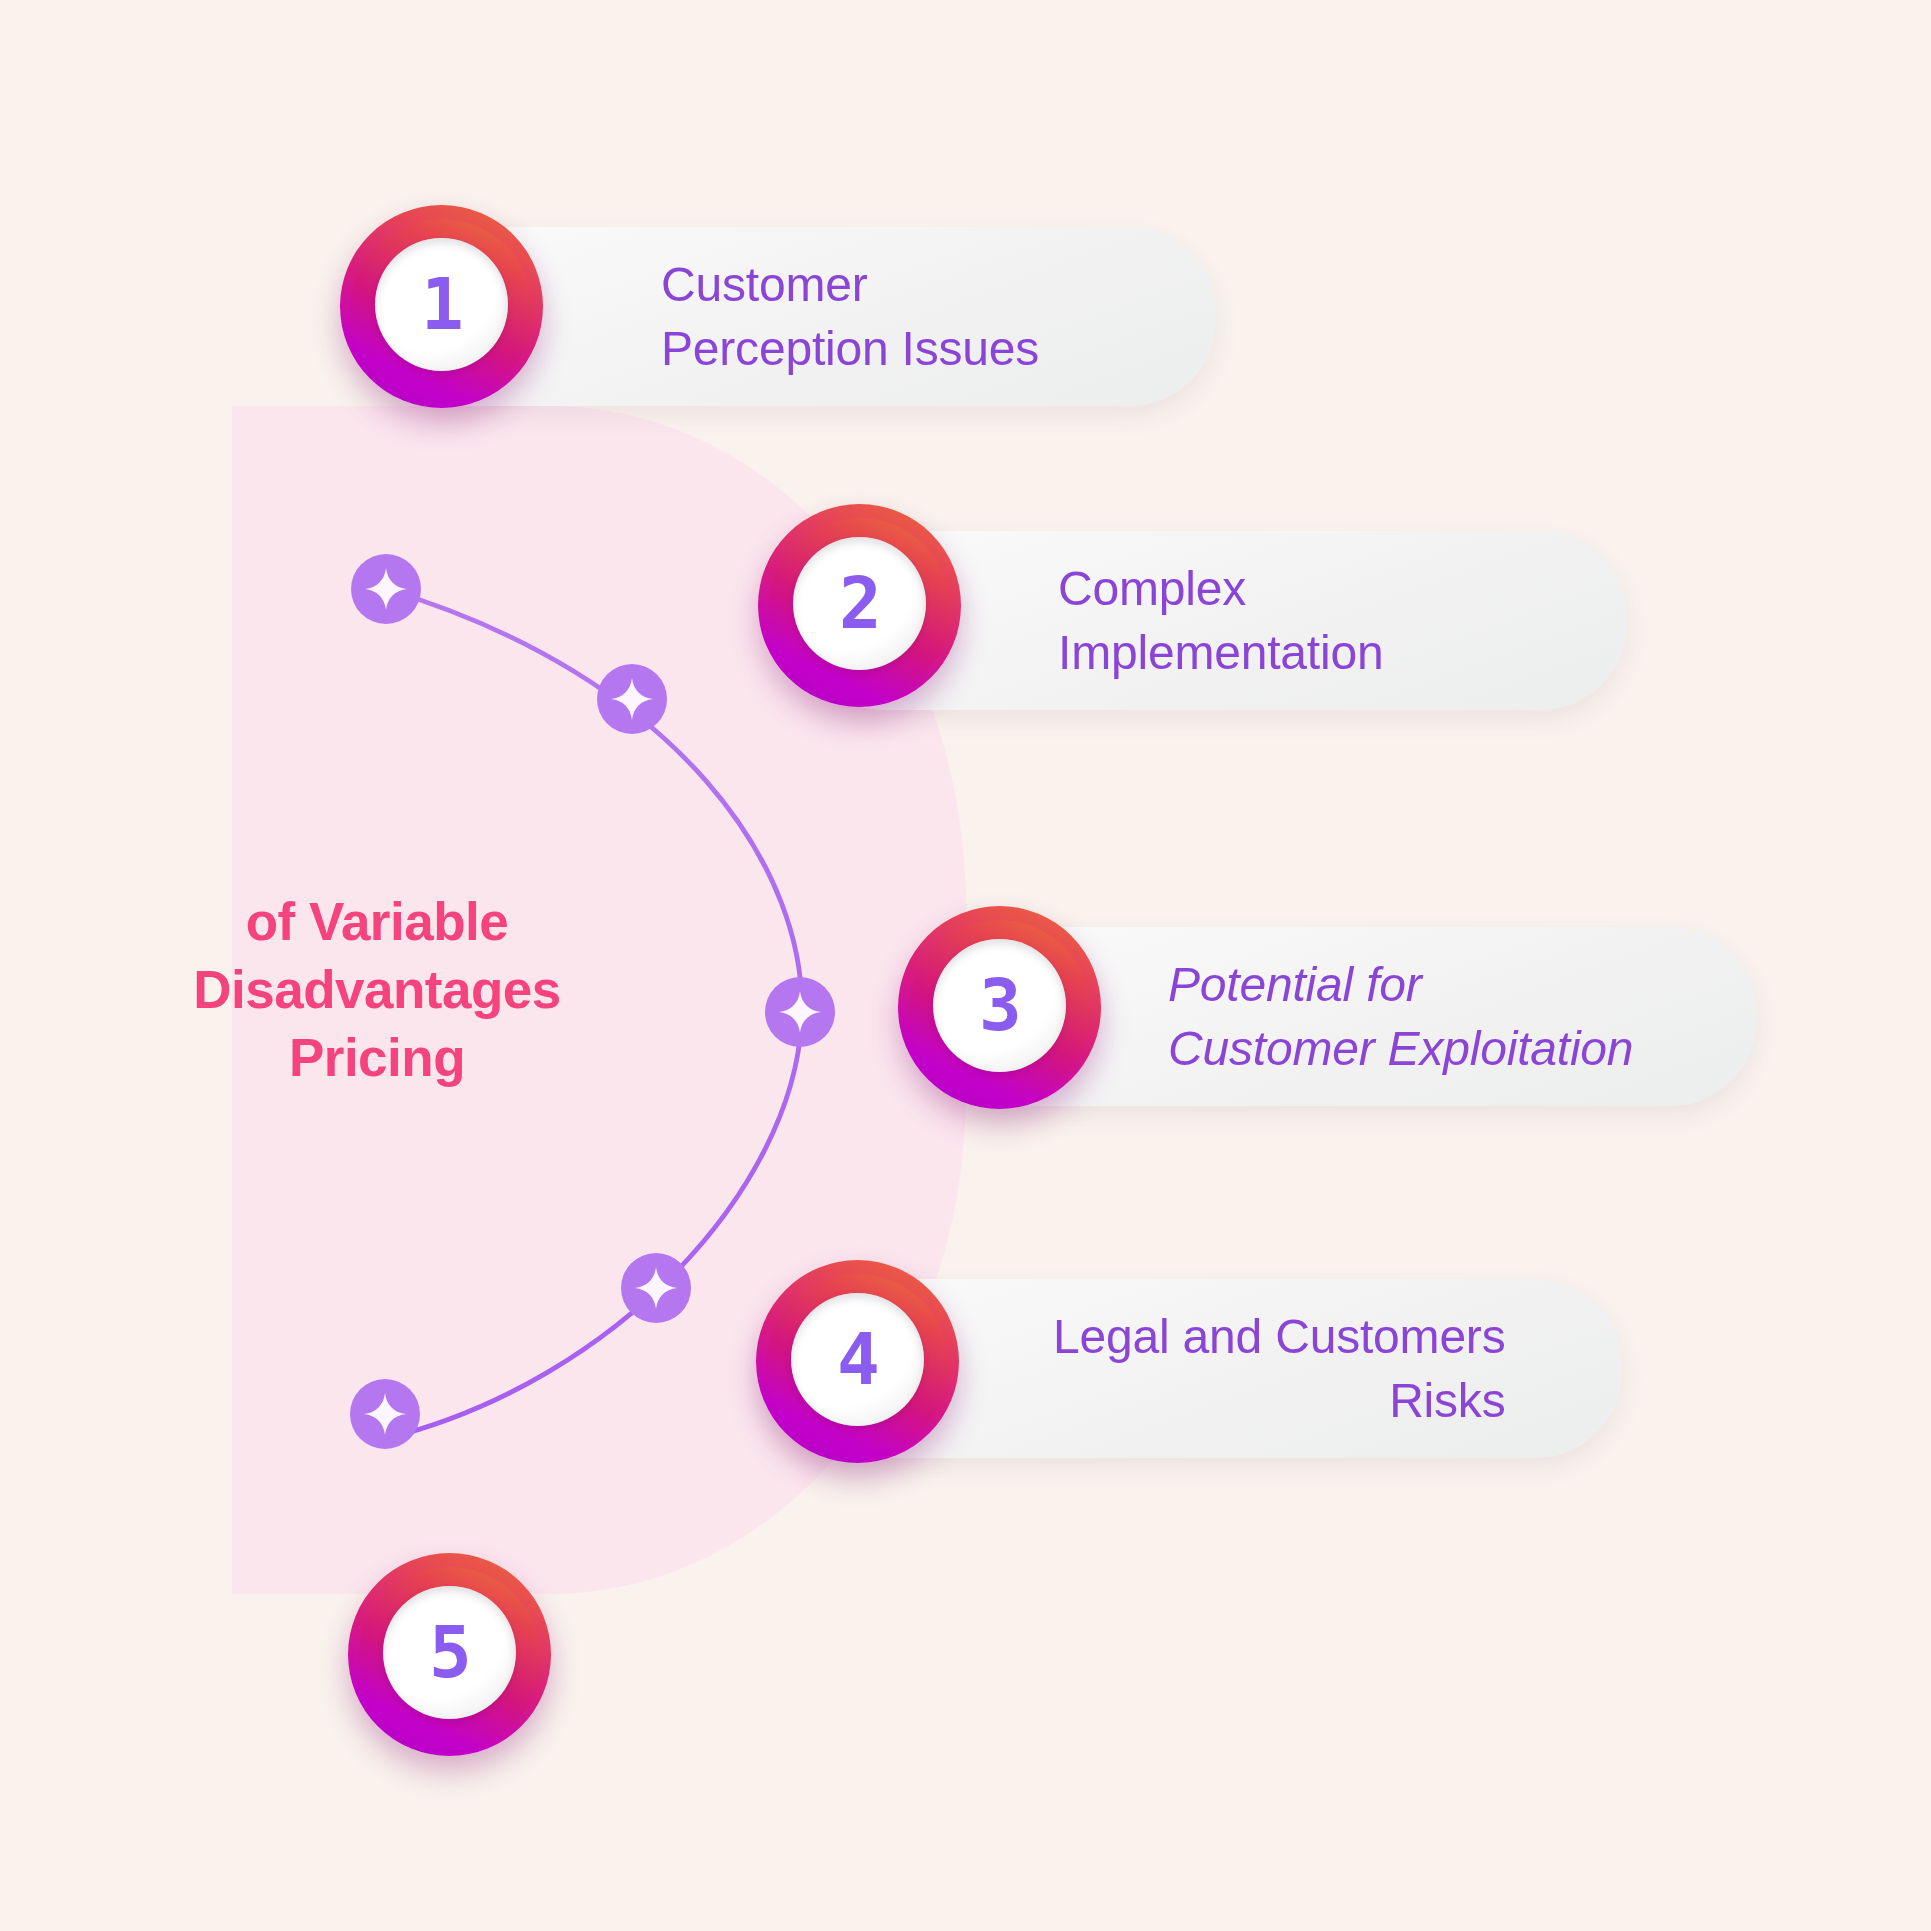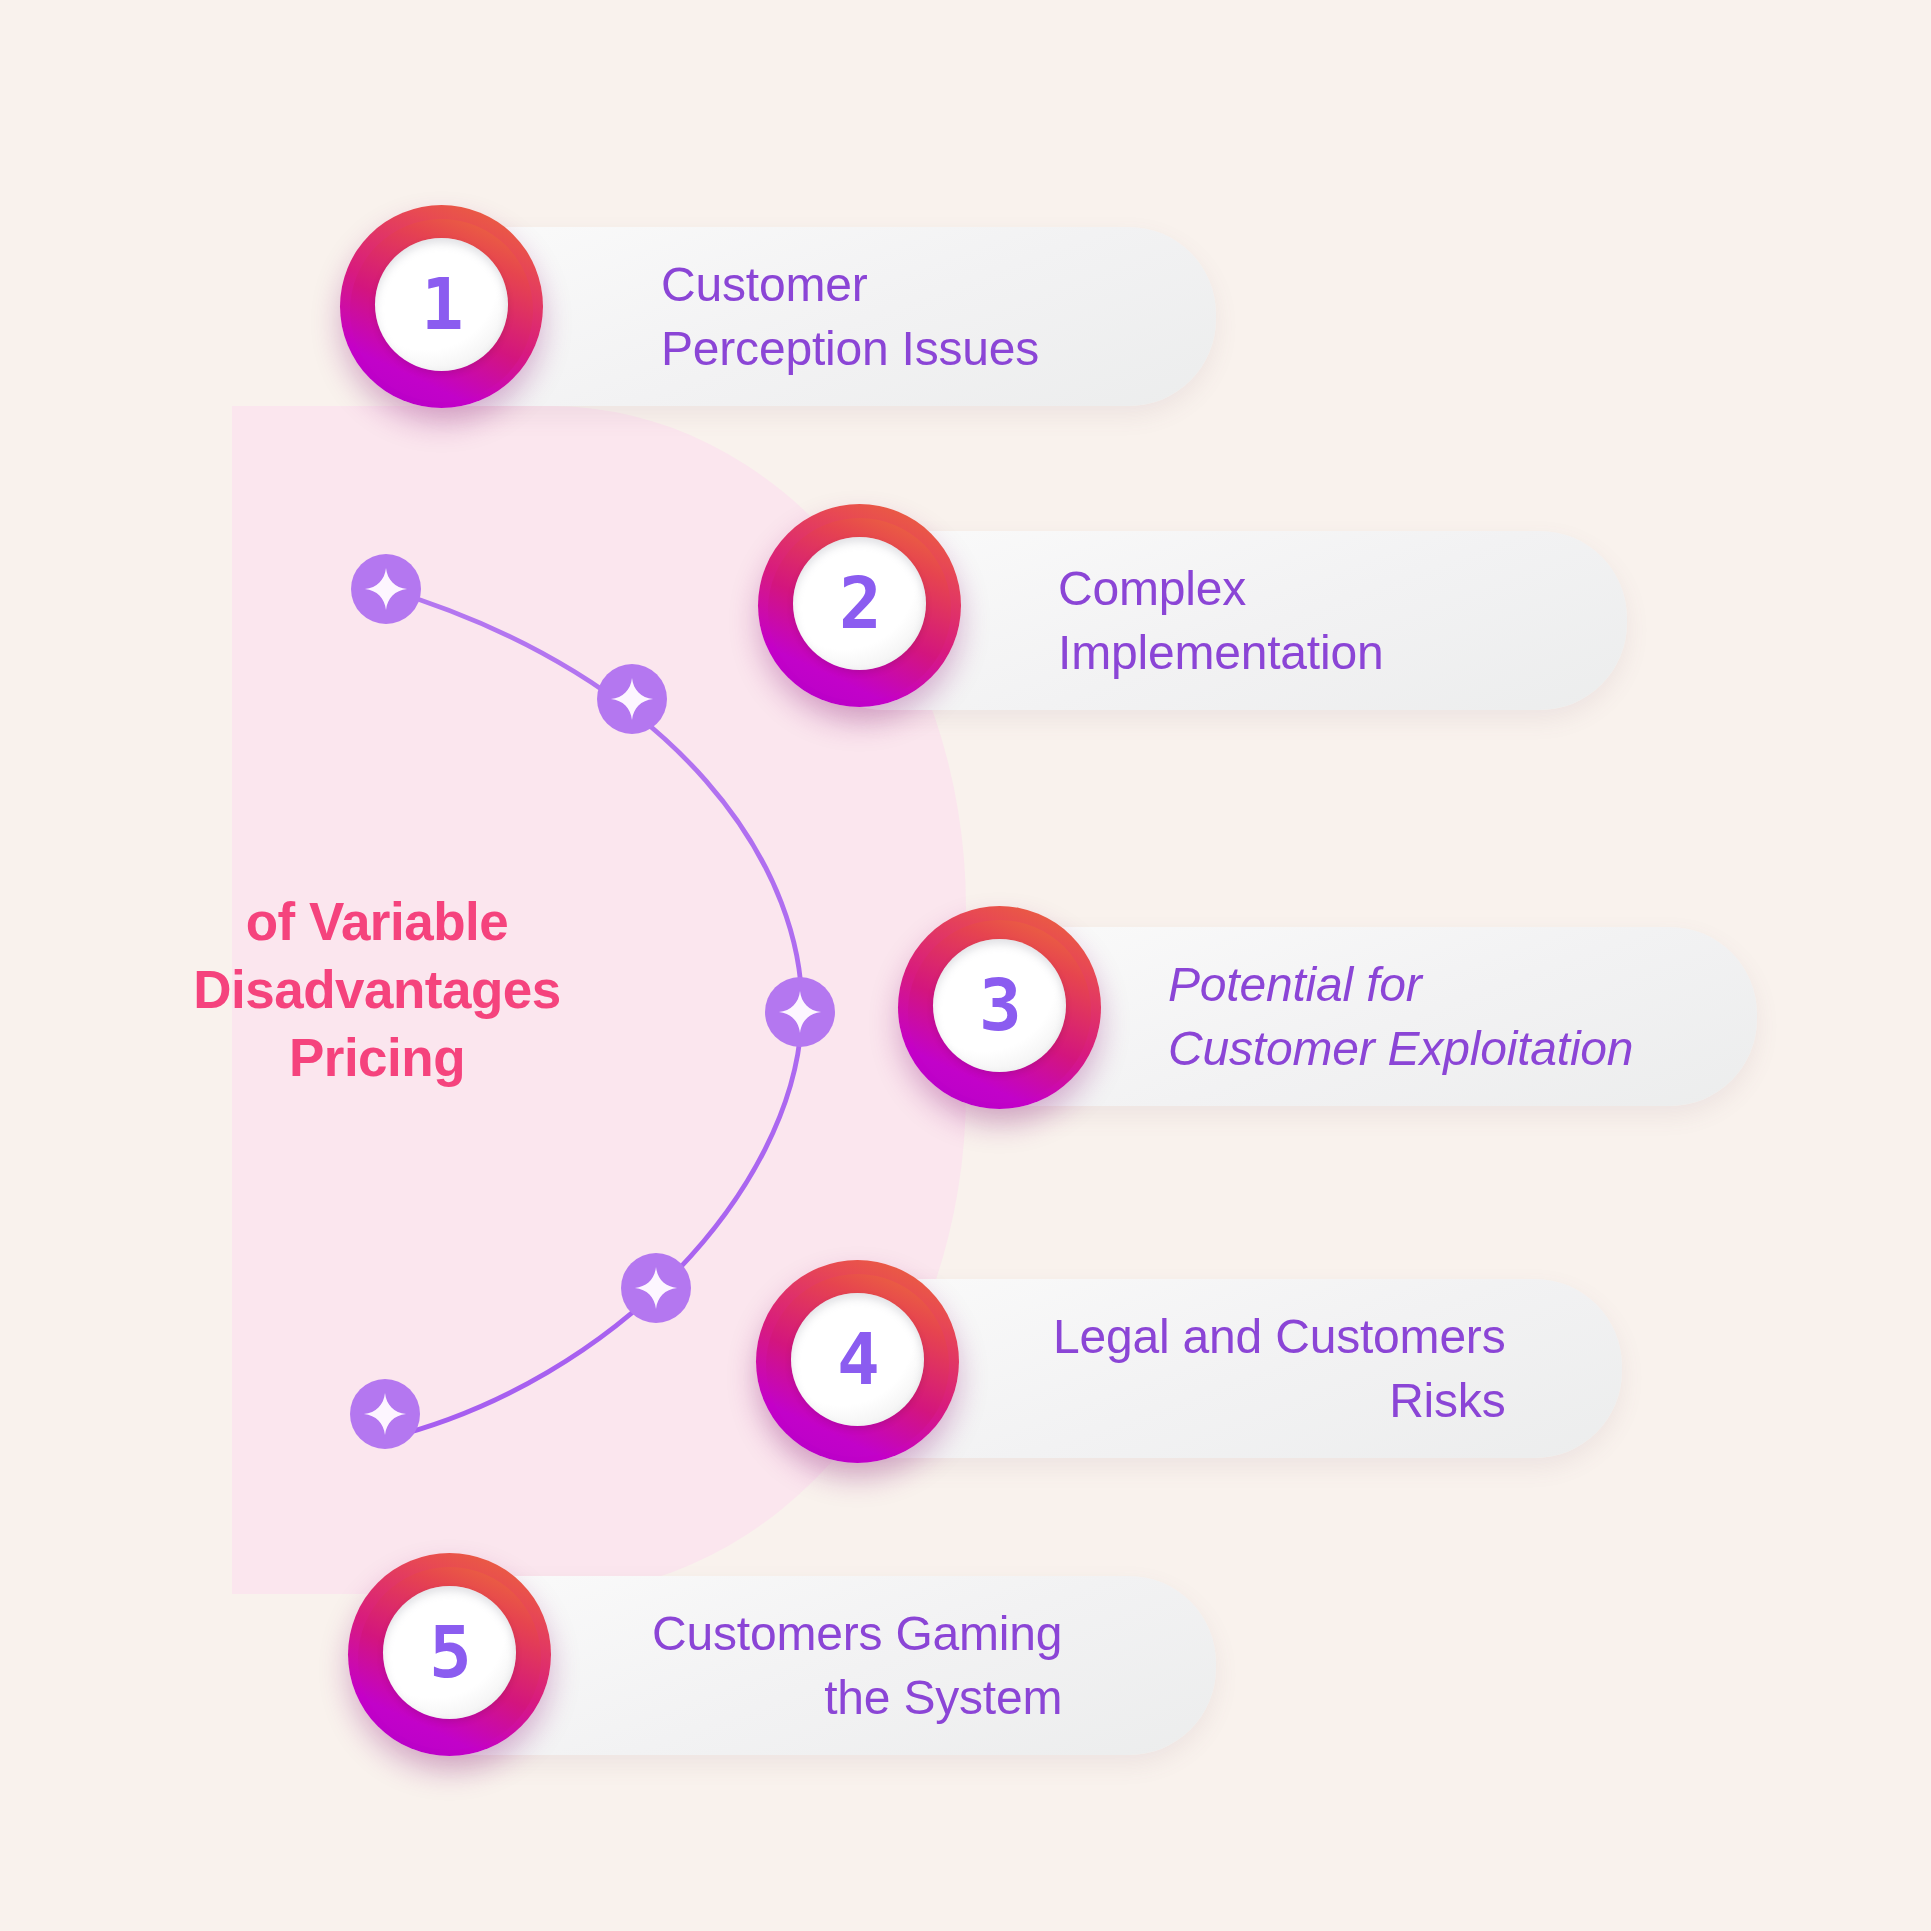--- a/index.html
+++ b/index.html
@@ -223,26 +223,20 @@
     </div>
   </div>
   <div class="badge" style="left:756px; top:1260px;">
     <div class="ring-outer"></div>
     <div class="ring-mid"></div>
     <div class="core">
       <span class="num">4</span>
     </div>
   </div>
 
-  <div class="pill" style="left:386px; top:1576px; width:830px; height:179px; padding-left:266px;">
-    <div class="pill-text">
-      <span>Customers Gaming</span>
-      <span class="l2">the System</span>
-    </div>
-  </div>
   <div class="badge" style="left:348px; top:1553px;">
     <div class="ring-outer"></div>
     <div class="ring-mid"></div>
     <div class="core">
       <span class="num">5</span>
     </div>
   </div>
 
 </div>
 

